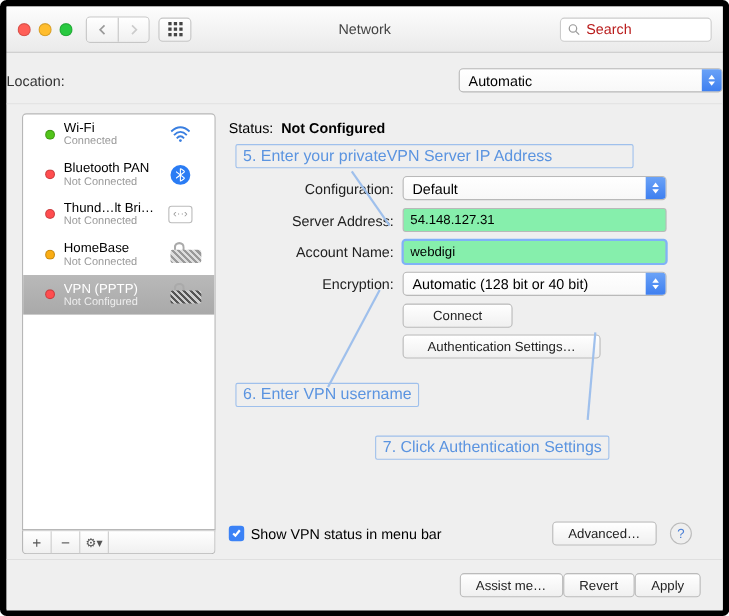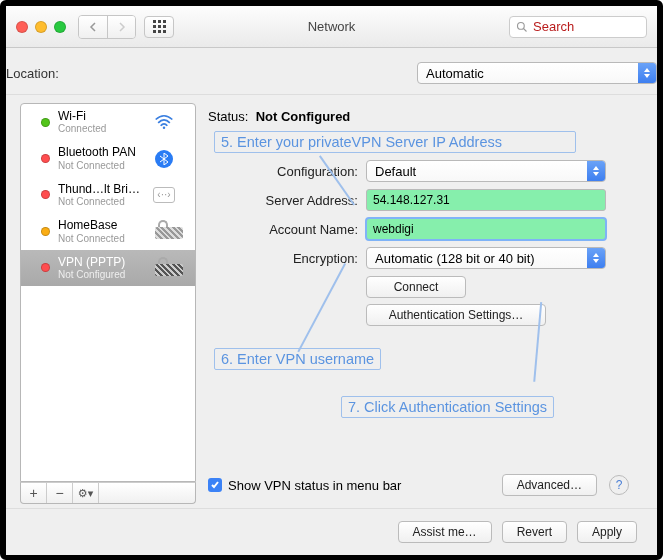--- a/index.html
+++ b/index.html
@@ -85,21 +85,21 @@
   .btn-row { display:flex; margin-left:158px; margin-bottom:6px;}
   
   .anno{ position:absolute; color:#5b94e0; font-size:14.5px; background:rgba(255,255,255,0); border:1.5px solid #9fc0ec; padding:2px 6px; border-radius:2px;}
   .anno-line{ position:absolute; background:#9fc0ec; height:1.5px; transform-origin:left center;}
   
   .advanced-row{ position:absolute; left:216px; right:14px; bottom:8px; display:flex; align-items:center; gap:6px;}
   .advanced-row .chk{ width:14px; height:14px; border-radius:3px; background:#3b82f6; display:flex; align-items:center; justify-content:center;}
   .advanced-row .chk svg{width:10px;height:10px;stroke:#fff;stroke-width:2;fill:none;}
   .help{ width:20px; height:20px; border:1px solid #bbb; border-radius:50%; display:flex; align-items:center; justify-content:center; color:#4a7fd6; font-size:12px; margin-left:6px;}
   
-  .footer{ height:47px; background:#efefef; border-top:1px solid #ddd; display:flex; align-items:center; justify-content:flex-end; gap:10px; padding:0 20px;}
+  .footer{ height:47px; background:#efefef; border-top:1px solid #ddd; display:flex; align-items:center; justify-content:flex-end; padding:0 20px;}
 </style>
 </head>
 <body>
 
 <div class="window">
 
   <div class="titlebar">
     <div class="traffic">
       <div class="dot red"></div>
       <div class="dot yellow"></div>

